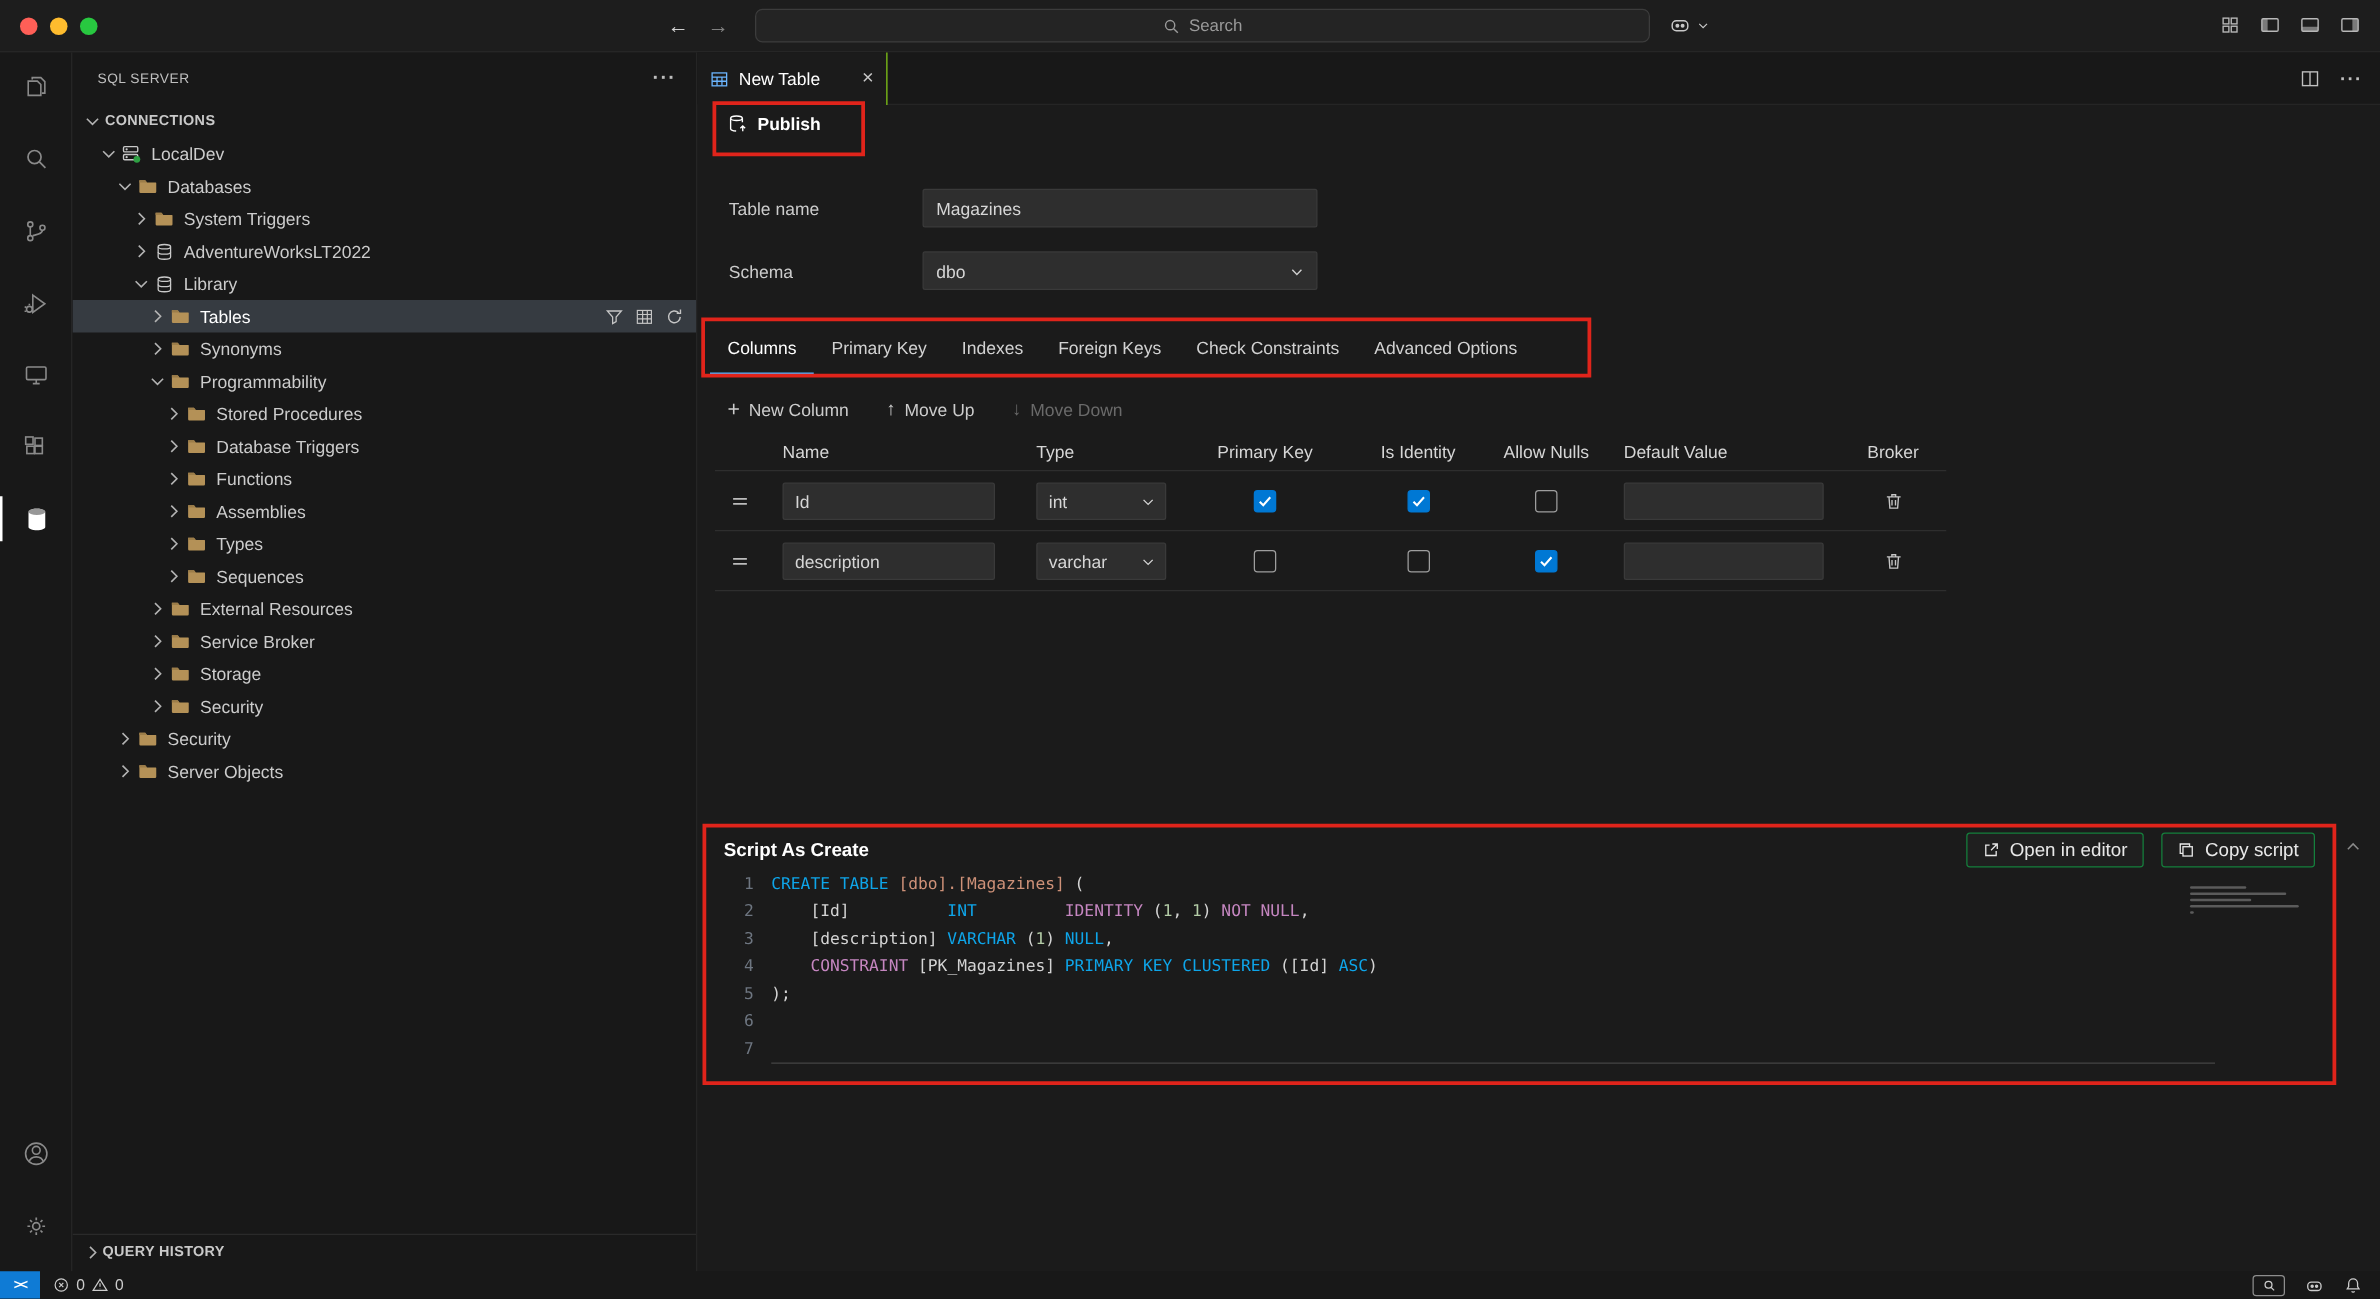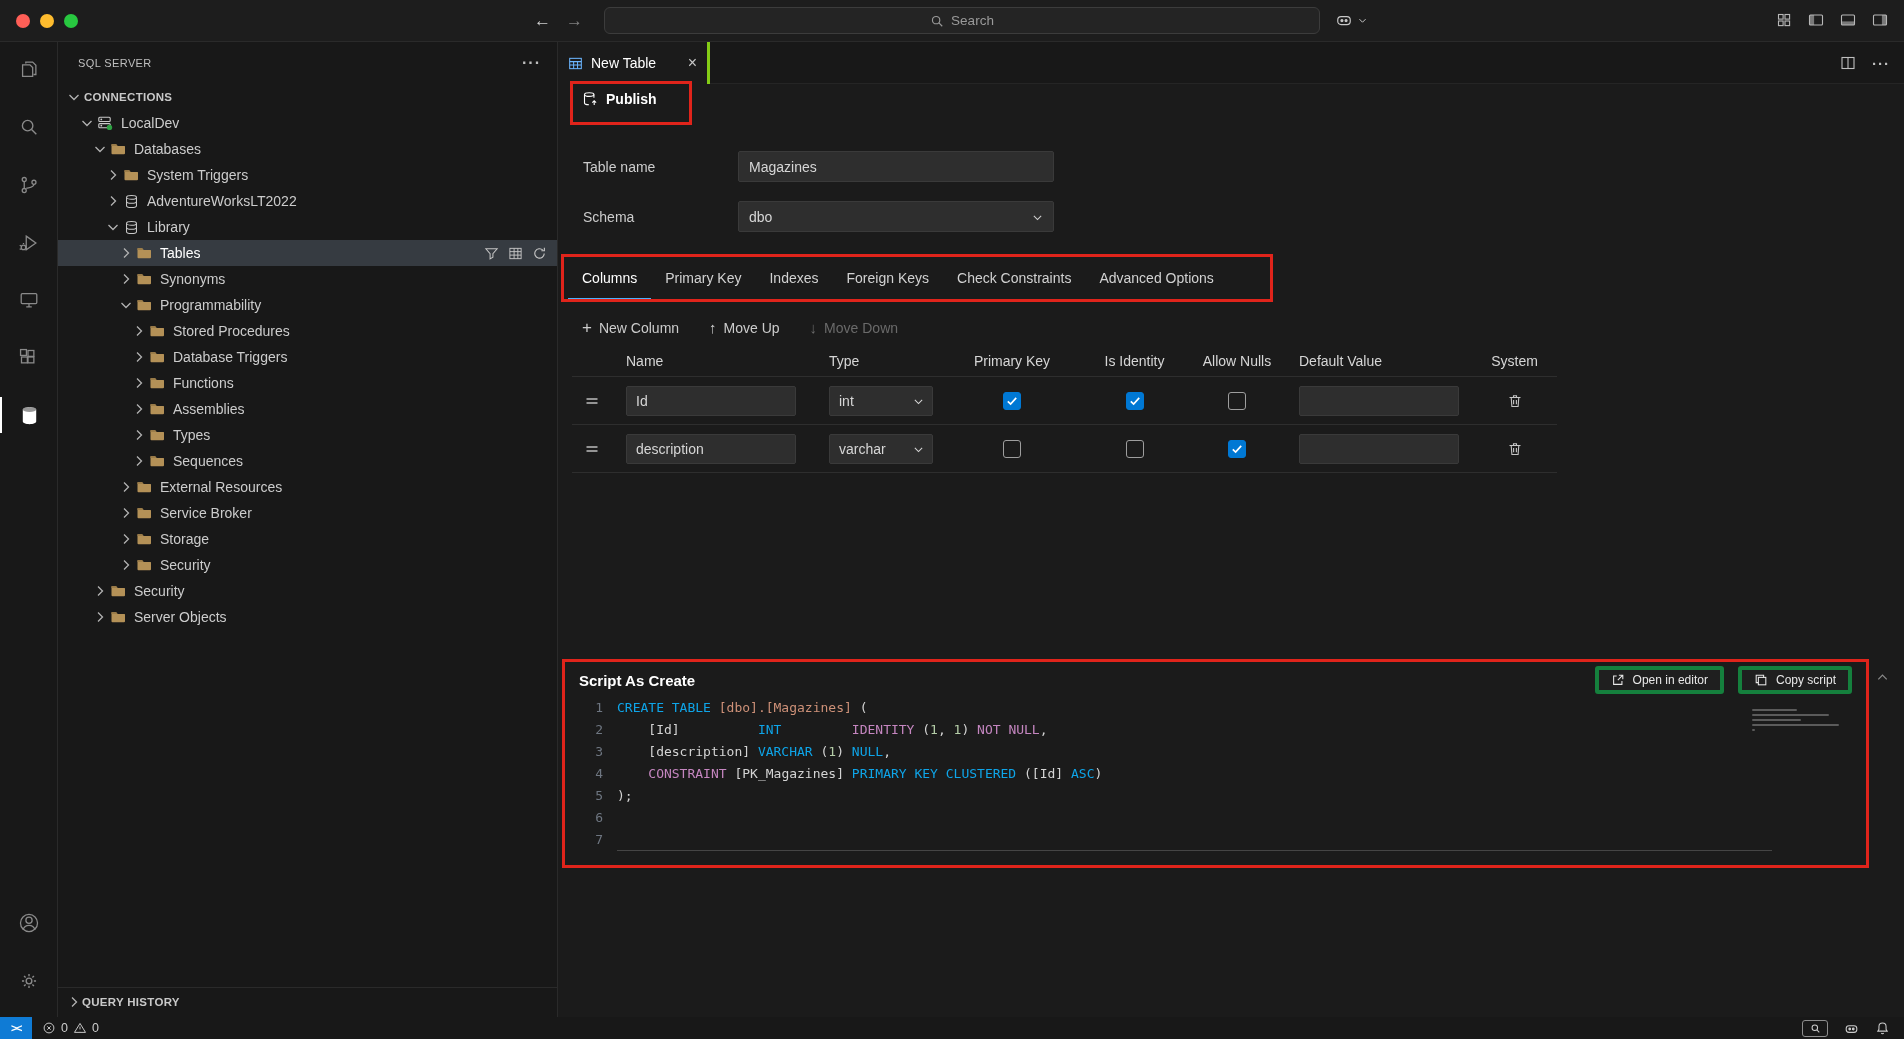--- a/index.html
+++ b/index.html
@@ -42,21 +42,21 @@
   .chev{width:16px;flex:none;color:#b2b2b2;}
   .tree-ico{width:18px;flex:none;margin:0 5px 0 1px;}
   .tree-label{margin-left:2px;}
   .row-actions{margin-left:auto;margin-right:10px;display:flex;gap:9px;color:#c5c5c5;}
   .query-history{position:absolute;left:0;bottom:2px;right:0;height:28px;border-top:1px solid #2a2a2a;
                  display:flex;align-items:center;padding-left:8px;font-weight:700;font-size:11.5px;color:#c9c9c9;letter-spacing:.3px;}
 
   
   .editor{position:absolute;left:558px;top:42px;width:1346px;height:975px;background:#1b1b1b;}
   .tabbar{position:absolute;left:0;top:0;width:1346px;height:42px;background:#181818;border-bottom:1px solid #252525;}
-  .tab{position:absolute;left:0;top:0;height:42px;width:152px;background:#1b1b1b;border-right:3px solid #84cc16;
+  .tab{position:absolute;left:0;top:0;height:42px;width:152px;background:#1b1b1b;border-right:1px solid #84cc16;
        display:flex;align-items:center;padding:0 10px;gap:8px;color:#ffffff;font-size:14px;}
   .tab-close{margin-left:auto;color:#c8c8c8;font-size:16px;line-height:14px;}
   .tabbar-actions{position:absolute;right:14px;top:0;height:42px;display:flex;align-items:center;gap:16px;color:#c0c0c0;}
   .ellipsis-glyph{font-size:15px;font-weight:700;letter-spacing:1px;}
 
   .publish-btn{position:absolute;left:24px;top:49px;display:flex;align-items:center;gap:8px;color:#ffffff;font-size:14px;font-weight:600;}
 
   .form-row{position:absolute;left:25px;display:flex;align-items:center;}
   .form-row.r1{top:109px;}
   .form-row.r2{top:159px;}
@@ -96,22 +96,22 @@
   .checkbox{width:18px;height:18px;border-radius:3px;border:1px solid #9e9e9e;display:inline-flex;align-items:center;justify-content:center;background:transparent;}
   .checkbox.checked{background:#0078d4;border-color:#0078d4;}
   .trash-btn{color:#c5c5c5;}
   .drag{color:#bdbdbd;}
 
   
   .script-panel{position:absolute;left:7px;top:621px;width:1301px;height:202px;}
   .script-header{height:34px;display:flex;align-items:center;padding:12px 14px;}
   .script-title{font-size:15px;font-weight:700;color:#ffffff;}
   .script-actions{margin-left:auto;display:flex;gap:14px;}
-  .script-btn{height:28px;display:flex;align-items:center;gap:8px;padding:0 12px;border:4px solid #15803d;border-radius:3px;
-              background:#1f1f1f;color:#e8e8e8;font-size:12px;}
+  .script-btn{height:28px;display:flex;align-items:center;gap:8px;padding:0 12px;border:1px solid #15803d;border-radius:3px;
+              background:#1f1f1f;color:#e8e8e8;font-size:15px;}
   .code{position:relative;font-family:"DejaVu Sans Mono","Liberation Mono",monospace;font-size:13px;}
   .code-line{display:flex;height:22px;line-height:22px;}
   .gutter{width:52px;flex:none;text-align:right;padding-right:14px;color:#6e7681;}
   .line-text{white-space:pre;color:#d4d4d4;flex:1;margin-right:94px;}
   .code-line.current .line-text{border-bottom:1px solid #454545;}
   .tok-kw{color:#0ea5e9;} .tok-mag{color:#c586c0;} .tok-str{color:#ce9178;} .tok-num{color:#b5cea8;} .tok-d{color:#d4d4d4;}
   .minimap{position:absolute;right:22px;top:46px;width:92px;display:flex;flex-direction:column;align-items:flex-start;}
   .mm-line{height:2px;background:#8f8f8f;opacity:.55;margin-bottom:3px;border-radius:1px;}
   .scroll-chevron{position:absolute;left:1317px;top:628px;color:#8a8a8a;}
 
@@ -661,21 +661,21 @@
 
     <div class="grid">
       <div class="grid-header">
           <div class="gcell "></div>
           <div class="gcell gc-name">Name</div>
           <div class="gcell gc-type">Type</div>
           <div class="gcell gc-center">Primary Key</div>
           <div class="gcell gc-center">Is Identity</div>
           <div class="gcell gc-center">Allow Nulls</div>
           <div class="gcell gc-default">Default Value</div>
-          <div class="gcell gc-center">System</div>
+          <div class="gcell gc-center">Broker</div>
         </div>
       <div>
           <div class="grid-row">
             <div class="gcell gc-center drag">
               <span class="icon">
                 <svg viewBox="0 0 16 16" width="16" height="16" stroke="currentColor" stroke-width="1.4">
                   <path d="M2.5 6h11M2.5 10h11"></path>
                 </svg>
               </span>
             </div>

